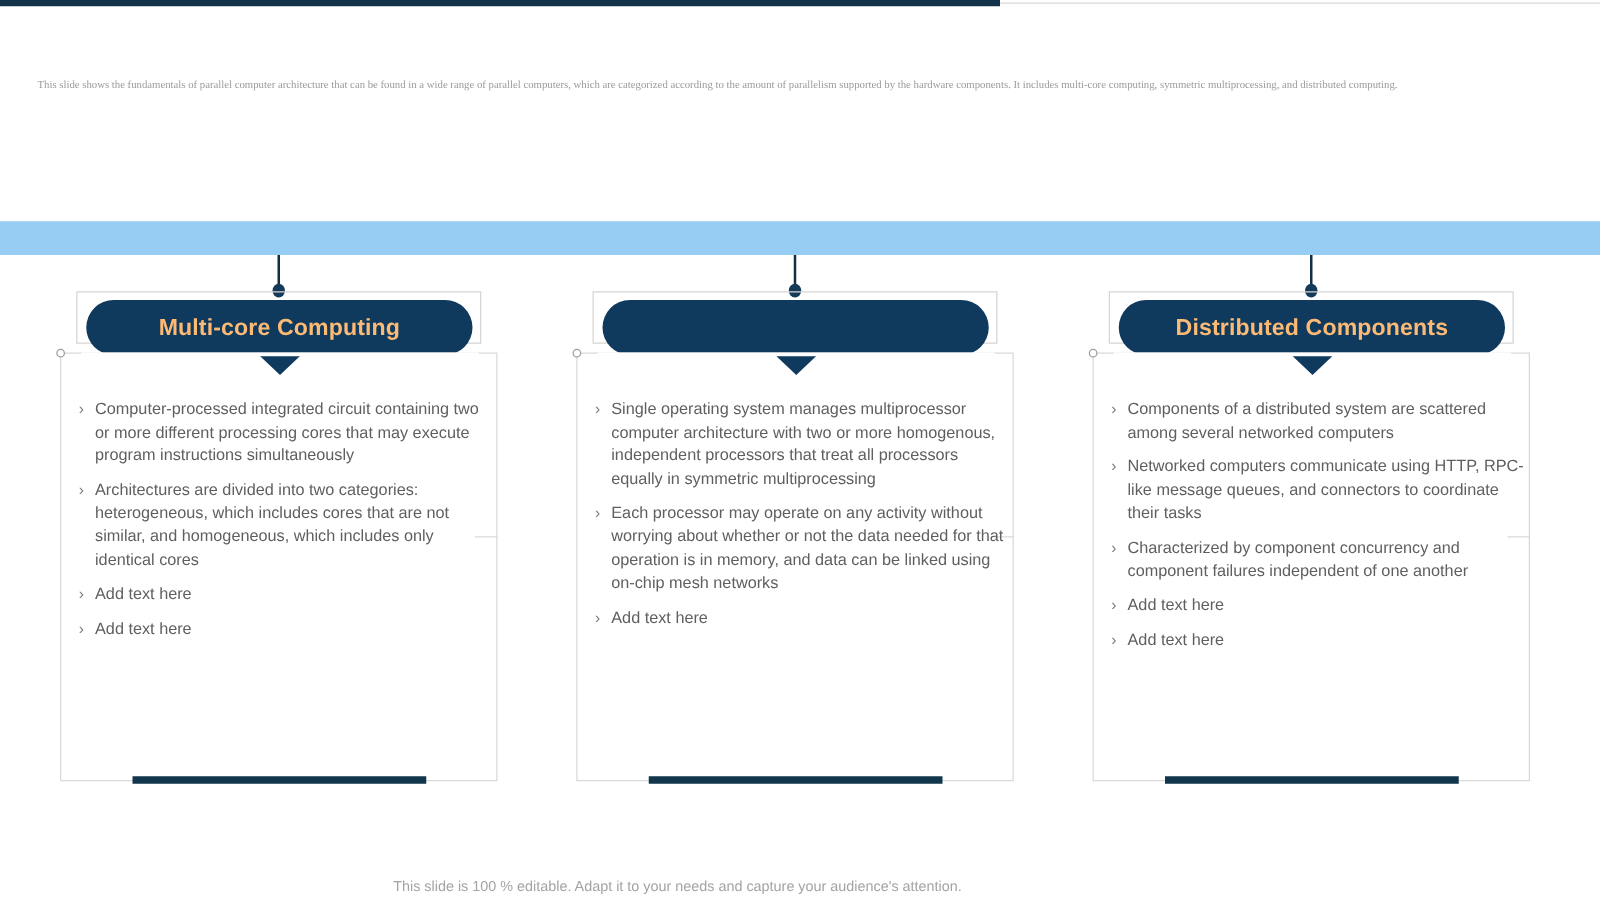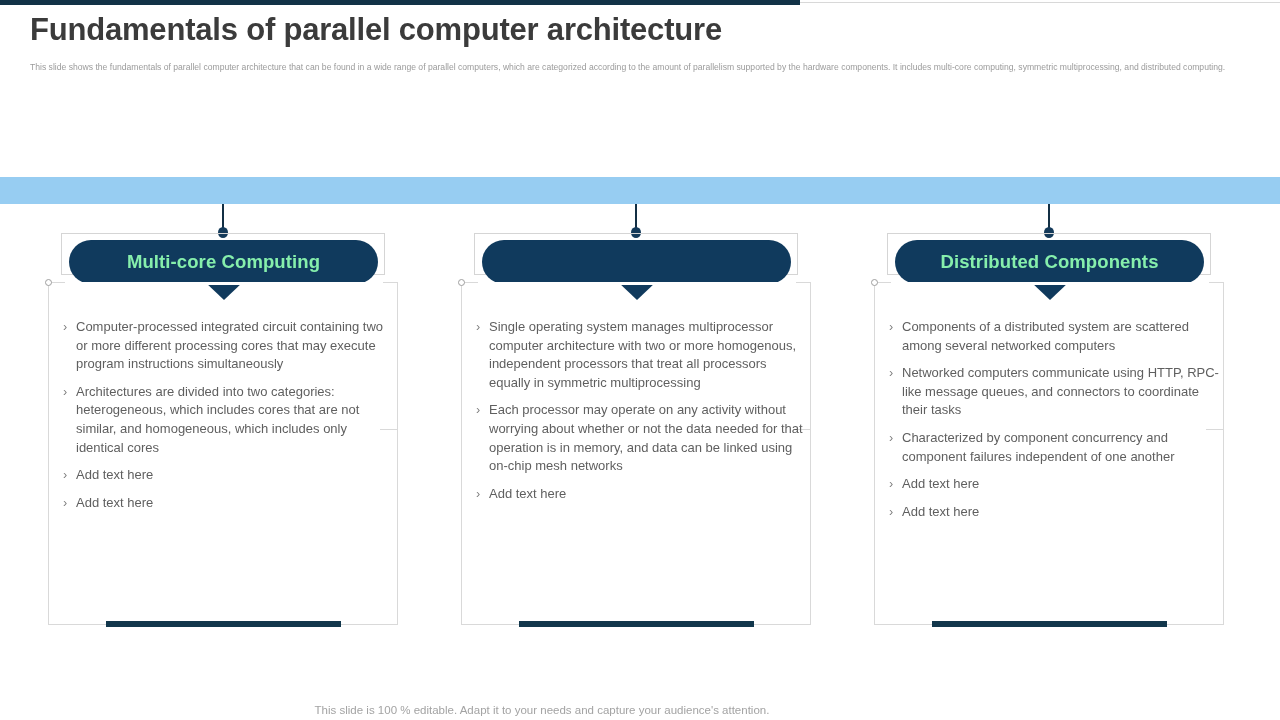--- a/index.html
+++ b/index.html
@@ -49,20 +49,21 @@
 
   
   .page-subtitle {
     position: absolute;
     left: 30px; top: 61px;
     width: 1215px;
     font-size: 8.6px;
     line-height: 1.55;
     color: #9b9b9b;
     text-align: left;
+    font-family: Liberation Serif, serif;
   }
 
   
   .blue-band {
     position: absolute;
     left: 0; top: 177px;
     width: 1280px; height: 27px;
     background: #97cdf2;
   }
 
@@ -108,21 +109,21 @@
 
   
   .header-pill {
     position: absolute;
     top: 22px;
     left: 21px;
     width: 309px;
     height: 44px;
     border-radius: 22px;
     background: #103a5d;
-    color: #86efac;
+    color: #fdba74;
     font-size: 18.5px;
     font-weight: bold;
     display: flex;
     align-items: center;
     justify-content: center;
     letter-spacing: 0.1px;
     white-space: nowrap;
   }
   .header-pill .pill-notch {
     position: absolute;
@@ -222,21 +223,20 @@
   }
 </style>
 </head>
 <body>
 
 <div id="slide">
 
   <div class="top-rule-dark"></div>
   <div class="top-rule-light"></div>
 
-  <div class="page-title">Fundamentals of parallel computer architecture</div>
   <div class="page-subtitle">This slide shows the fundamentals of parallel computer architecture that can be found in a wide range of parallel computers, which are categorized according to the amount of parallelism supported by the hardware components. It includes multi-core computing, symmetric multiprocessing, and distributed computing.</div>
 
   <div class="blue-band"></div>
 
   <div class="card c1">
     <div class="stem"></div>
     <div class="stem-dot"></div>
     <div class="header-frame"></div>
     <div class="header-pill">
       <span>Multi-core Computing</span>

